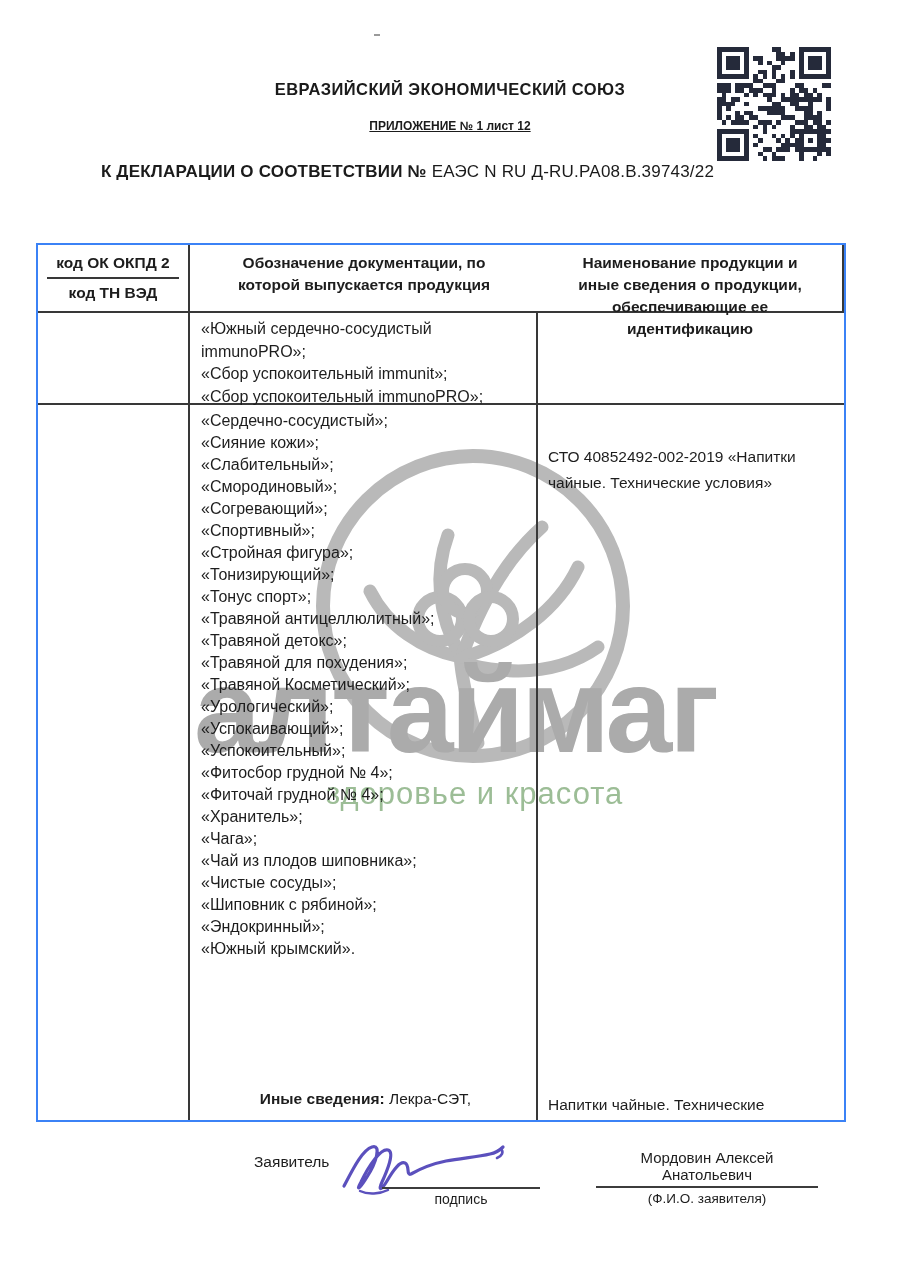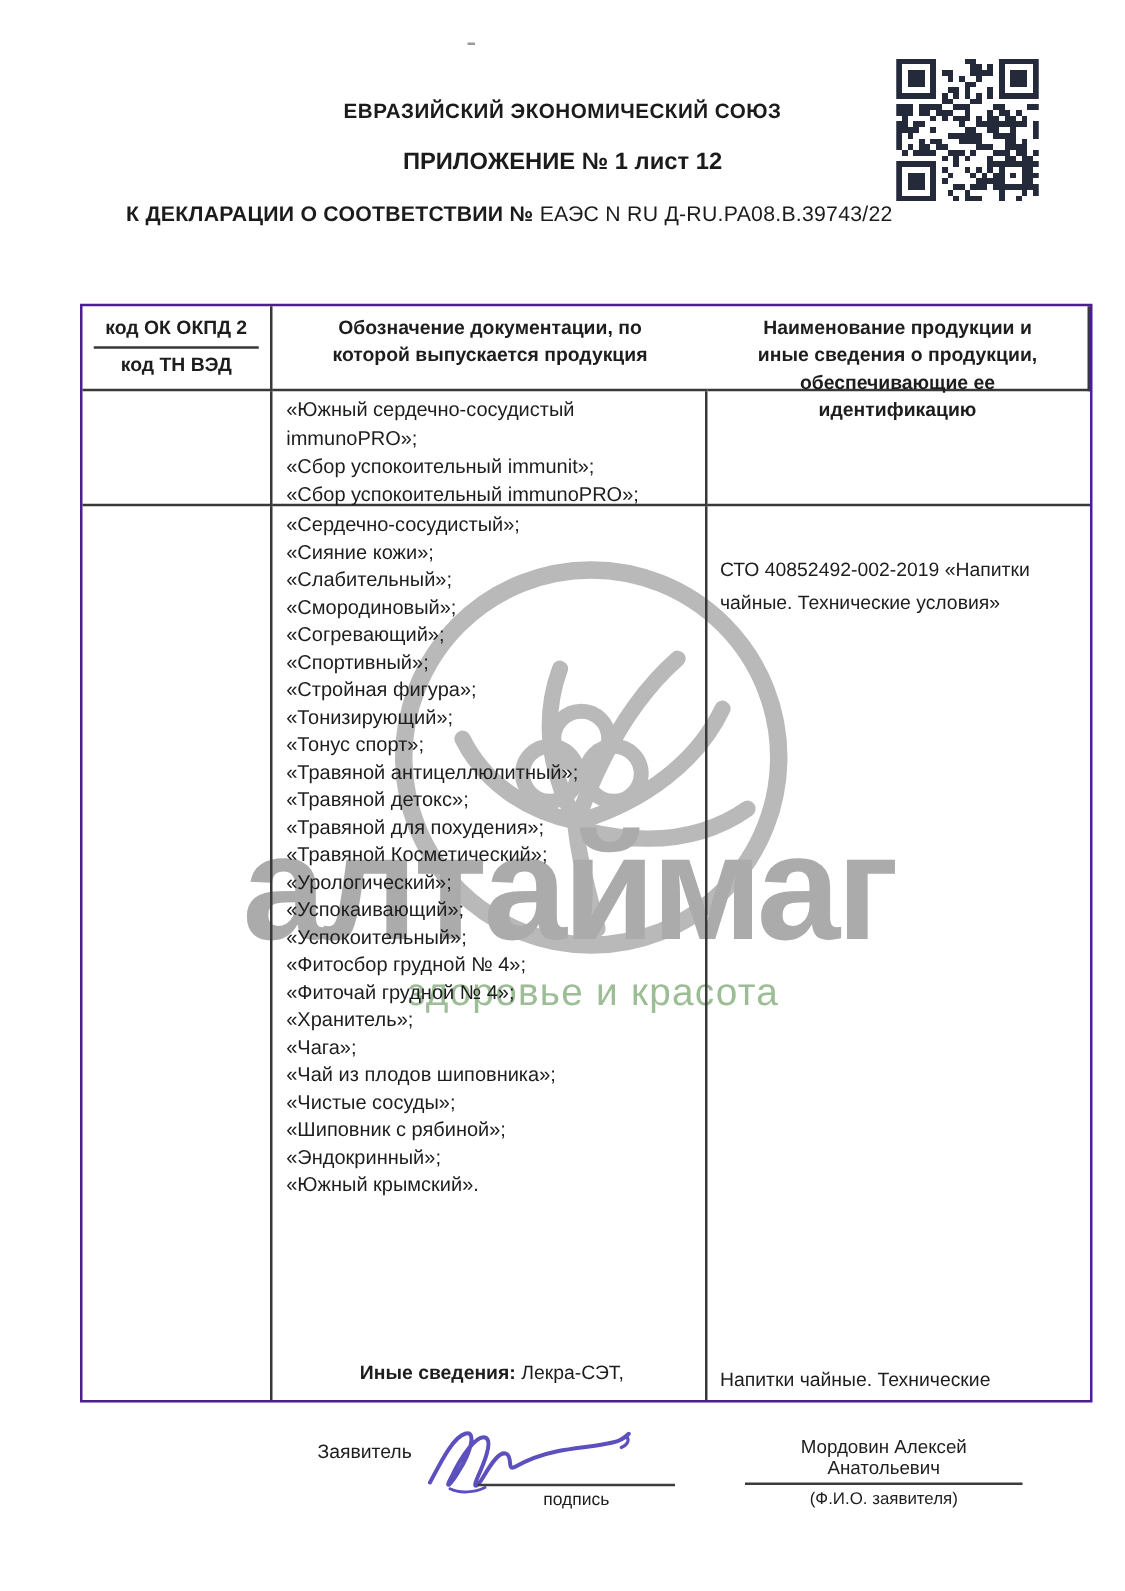--- a/index.html
+++ b/index.html
@@ -2,39 +2,39 @@
 <html><head>
 <meta charset="utf-8">
 <style>
   html,body{margin:0;padding:0;background:#fff;}
   .page{position:relative;width:900px;height:1273px;background:#ffffff;overflow:hidden;
         font-family:"Liberation Sans","DejaVu Sans",sans-serif;color:#1d1d1d;}
 
   
   .hdr{position:absolute;left:0;width:900px;text-align:center;font-weight:bold;color:#1b1b1b;}
   .hdr1{top:80px;font-size:16.5px;letter-spacing:.4px;}
-  .hdr2{top:119px;font-size:19px;}
+  .hdr2{top:119px;font-size:12px;text-decoration:underline;}
   .hdr3{top:162px;width:815px;font-size:17px;letter-spacing:.2px;z-index:3;}
   .hdr3 .num{font-weight:normal;}
   .artifact-dash{position:absolute;left:374px;top:34px;width:6px;height:2px;background:#9a9a9a;}
 
   
   .qr{position:absolute;left:717px;top:47px;width:114px;height:114px;z-index:2;}
   .qr svg{width:114px;height:114px;display:block;}
 
   
   .wm-logo{position:absolute;left:310px;top:443px;z-index:1;}
   .wm-brand{position:absolute;left:194px;top:650px;z-index:1;font-size:120px;font-weight:bold;
             letter-spacing:-3px;line-height:1;color:#ababab;}
   .wm-tagline{position:absolute;left:326px;top:776px;z-index:1;font-size:31px;letter-spacing:1px;
               color:#9cbd96;}
 
   
-  .doc-table{position:absolute;left:64px;top:243px;width:810px;height:879px;box-sizing:border-box;
-             border:2px solid #4c1d95;display:grid;grid-template-columns:152px 348px 306px;
+  .doc-table{position:absolute;left:36px;top:243px;width:810px;height:879px;box-sizing:border-box;
+             border:2px solid #3b82f6;display:grid;grid-template-columns:152px 348px 306px;
              grid-template-rows:68px 92px 1fr;z-index:2;background:transparent;}
   .tc{border-right:2px solid #383838;border-bottom:2px solid #383838;box-sizing:border-box;}
   .lastcol{border-right:none;}
   .r2{border-bottom:none;}
   .th{font-weight:bold;text-align:center;font-size:15.5px;line-height:22px;padding-top:7px;}
   .th2{padding-left:30px;padding-right:30px;}
   .th3{padding-left:22px;padding-right:22px;}
   .sep{width:132px;margin:3px auto 3px;border-top:2px solid #383838;height:0;}
   .r1c2{padding:5px 6px 0 11px;font-size:16px;line-height:22.5px;}
   .r2c2{display:flex;flex-direction:column;justify-content:space-between;

